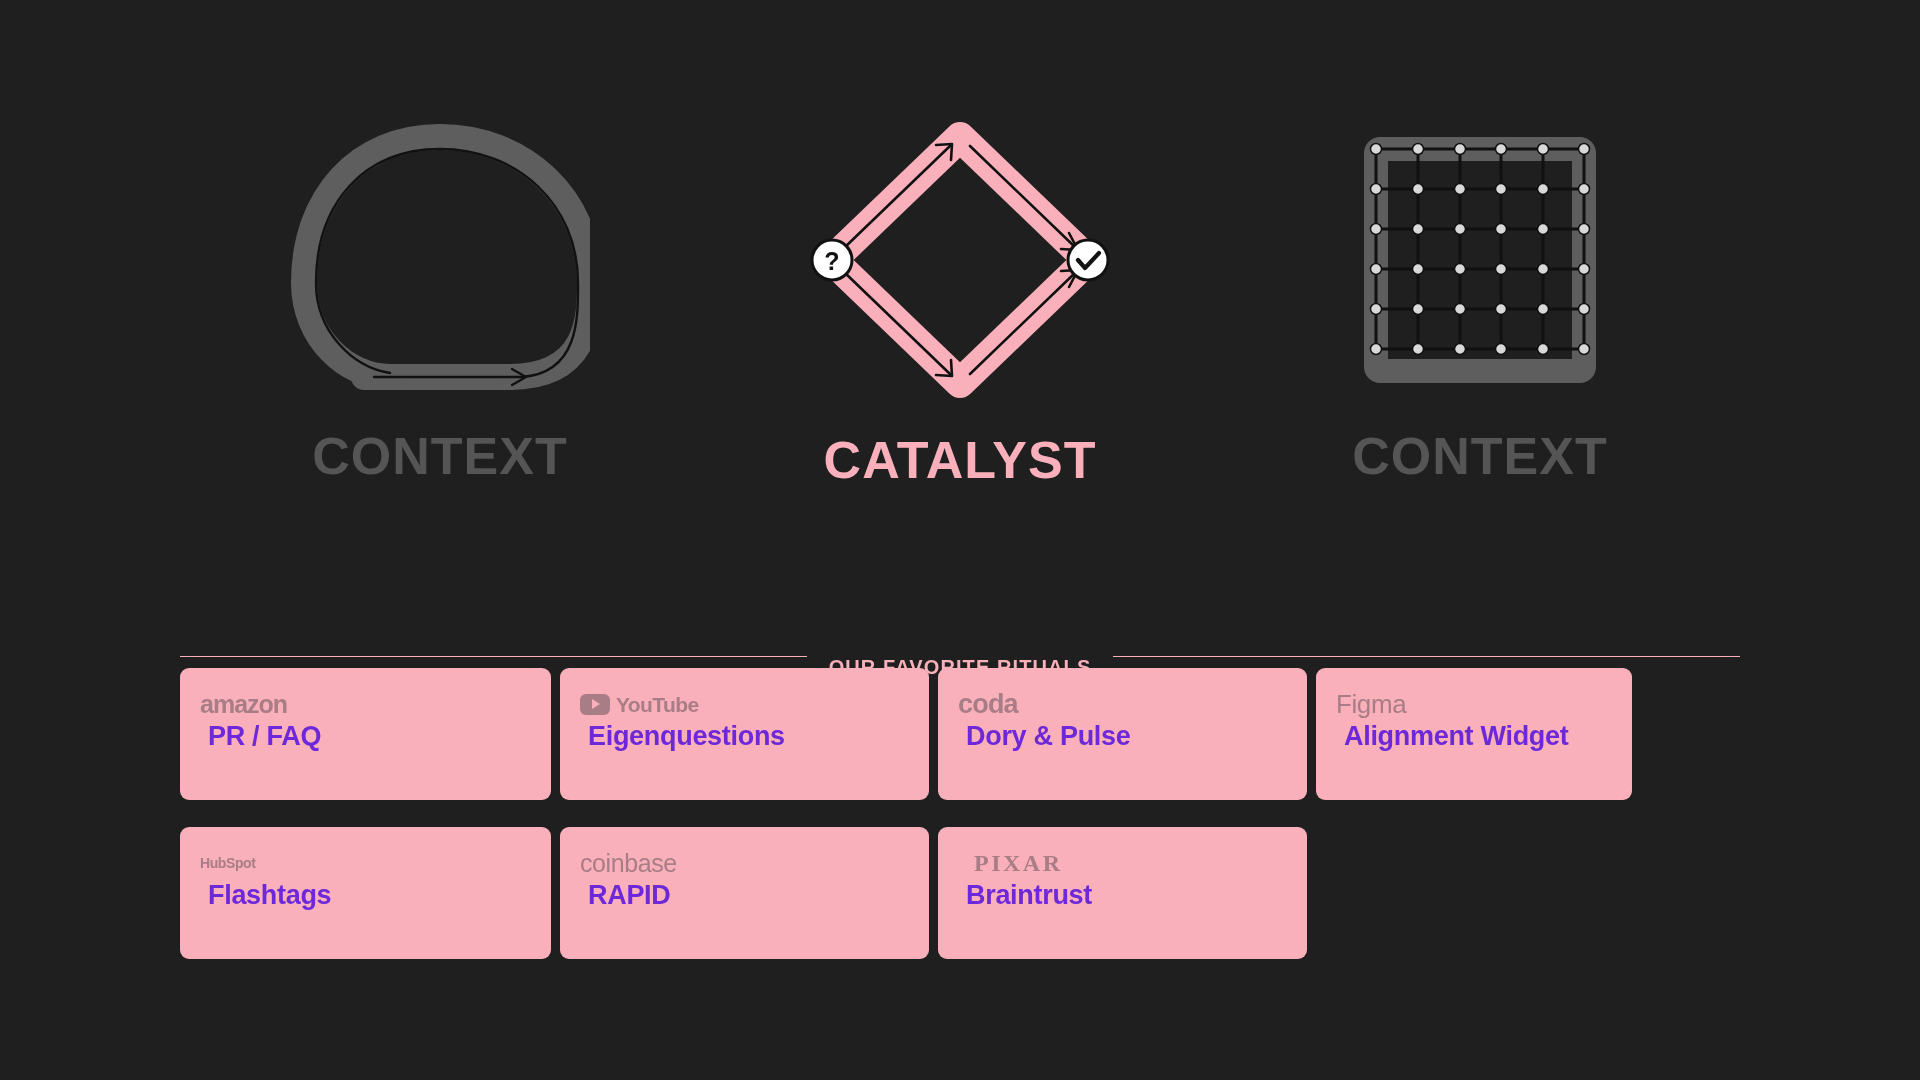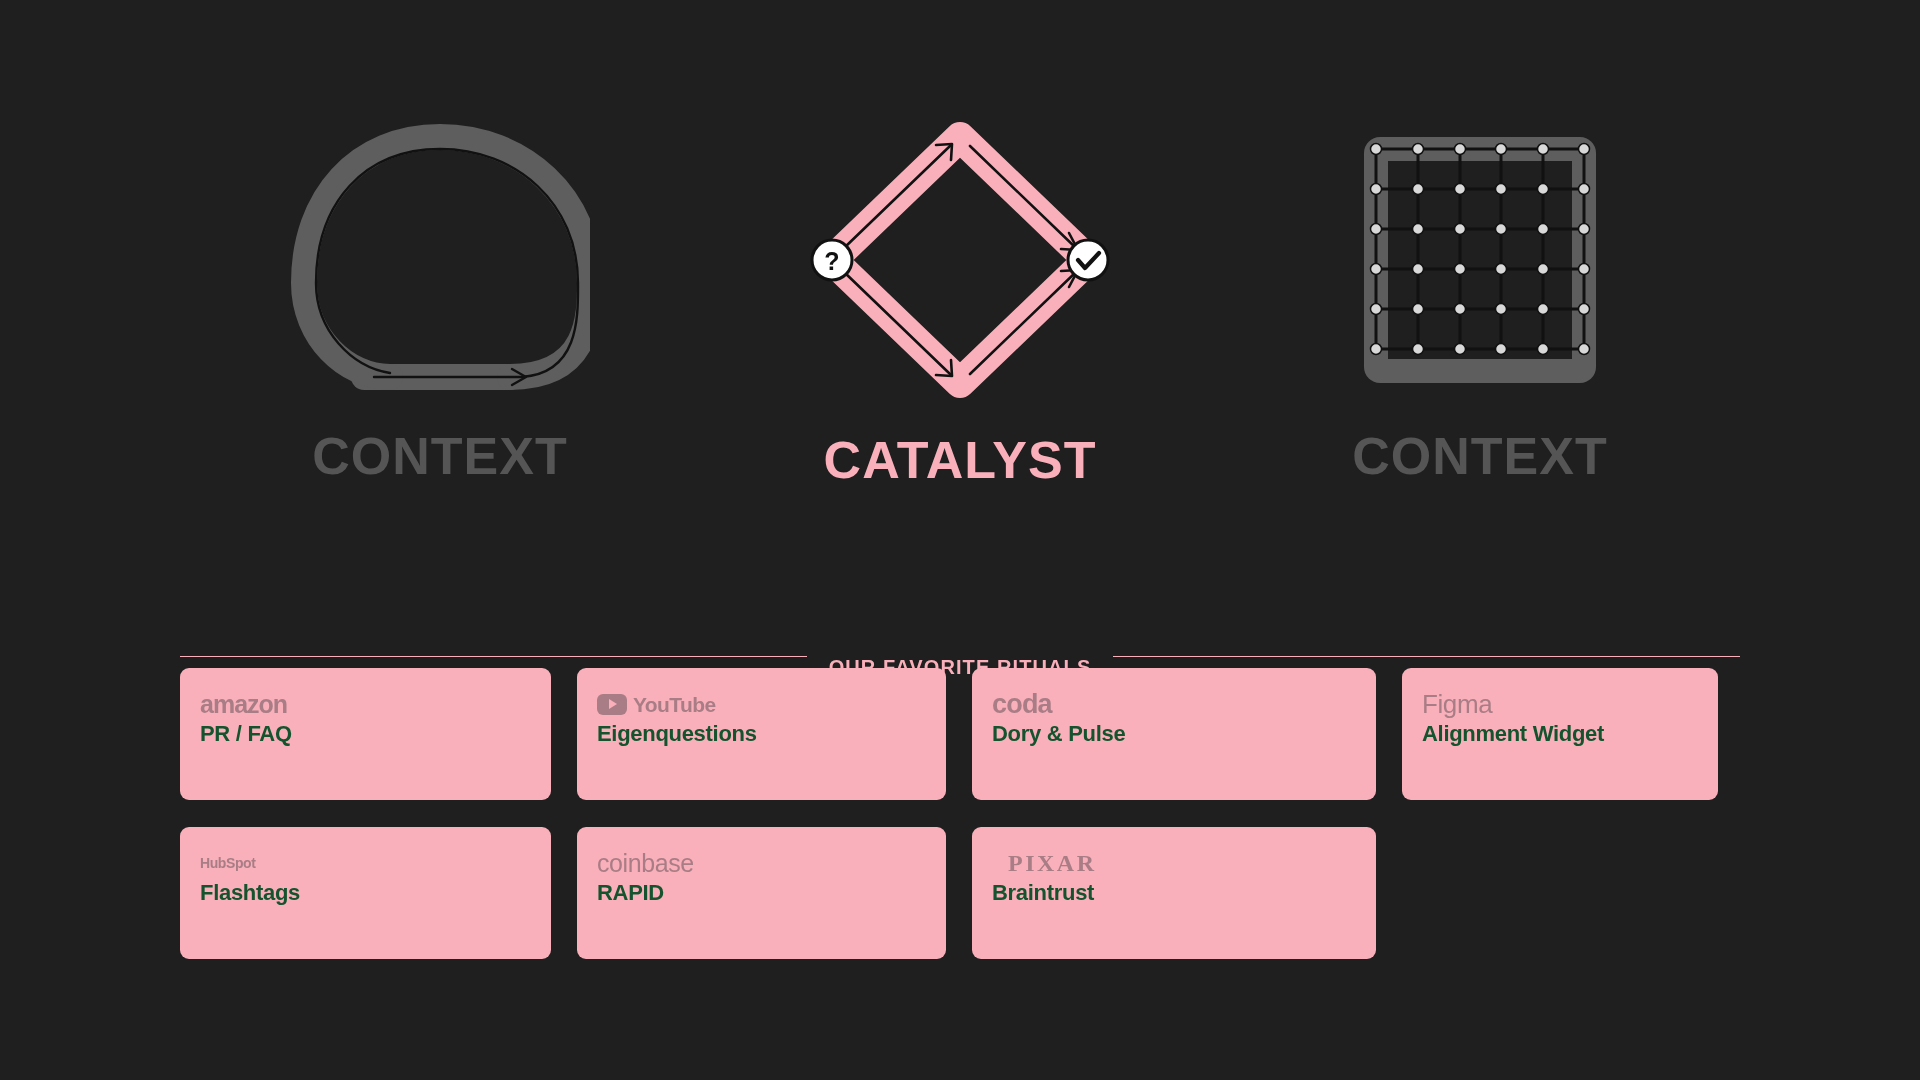--- a/index.html
+++ b/index.html
@@ -67,48 +67,49 @@
   }
 
   
   .rituals {
     position:absolute;
     top:668px;
     left:180px;
     width:1560px;
     display:flex;
     flex-wrap:wrap;
-    gap:27px 26px;
+    gap:27px 9px;
   }
   .ritual-card {
     background:#f9b0bb;
     border-radius:9px;
     padding:22px 20px 20px 20px;
     display:flex;
     flex-direction:column;
     justify-content:flex-start;
     height:132px;
   }
   .ritual-card.w1 { width:371px; }
   .ritual-card.w2 { width:369px; }
-  .ritual-card.w3 { width:404px; }
+  .ritual-card.w3 { width:369px; }
   .ritual-card.w4 { width:316px; }
 
   .brand {
     height:28px;
     display:flex;
     align-items:center;
     margin-bottom:4px;
   }
   .ritual-name {
-    font-size:22px;
+    font-size:27px;
     font-weight:bold;
-    color:#14532d;
+    color:#6d28d9;
     letter-spacing:-0.3px;
     line-height:1.1;
+    margin-left:8px;
   }
 
   
   .wm { color:#a97d85; line-height:1; white-space:nowrap; }
   .wm-amazon { font-size:25px; font-weight:bold; letter-spacing:-1px; position:relative; }
   .wm-youtube { display:flex; align-items:flex-end; gap:6px; }
   .yt-play {
     width:30px; height:21px; border-radius:6px; background:#a97d85;
     display:flex; align-items:center; justify-content:center;
   }

